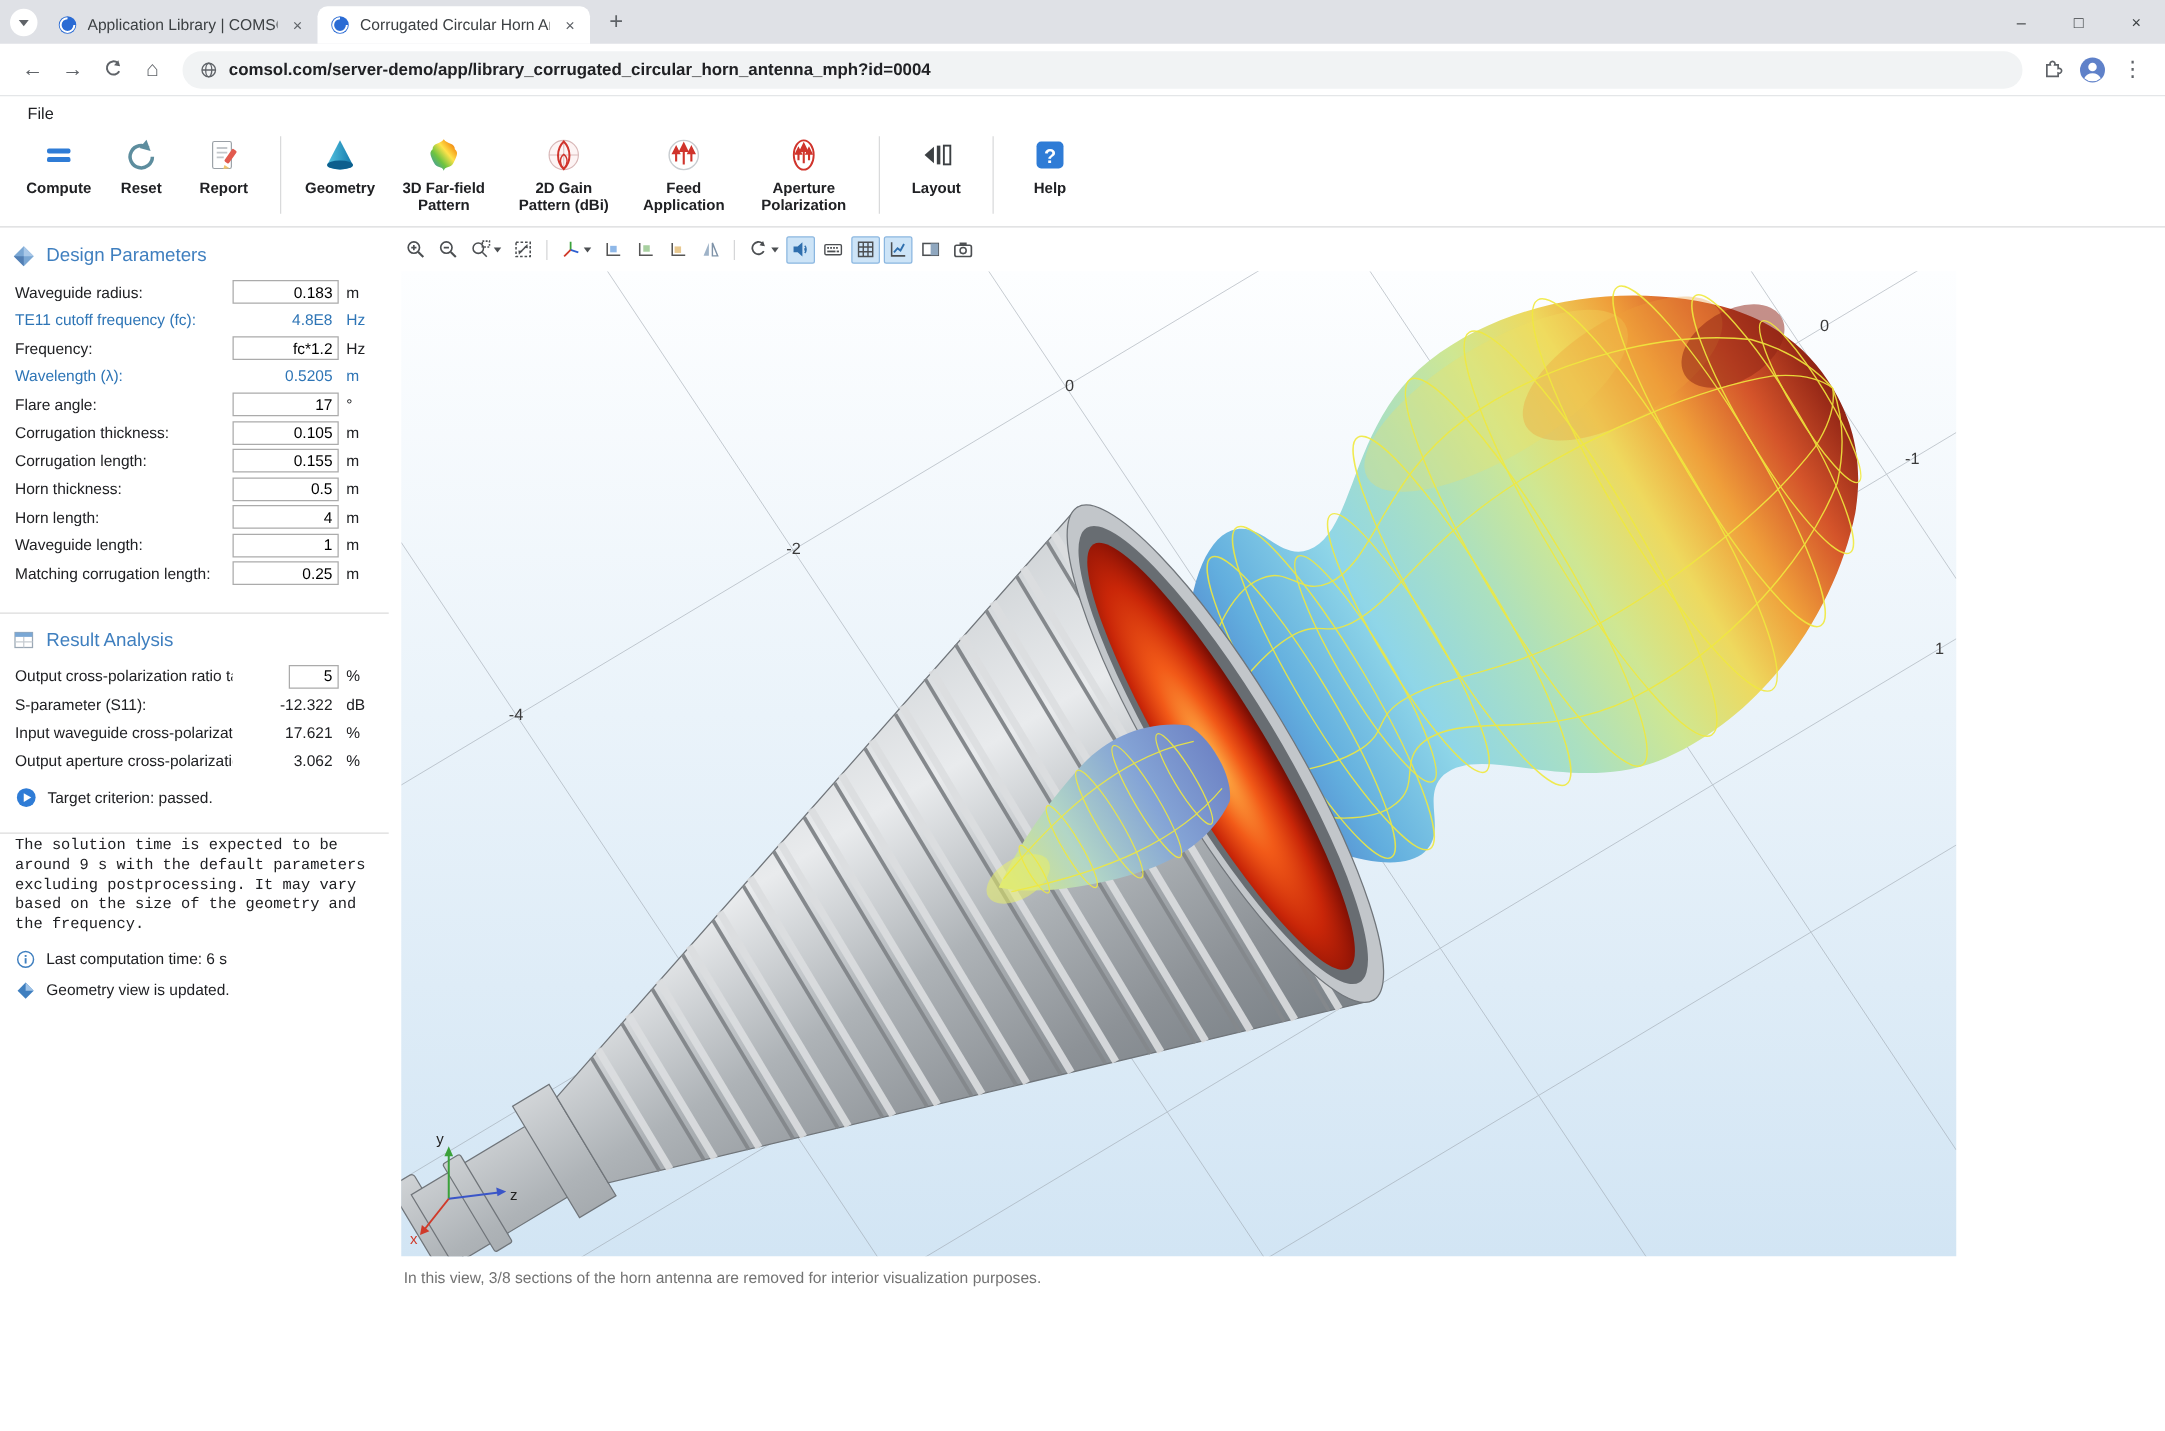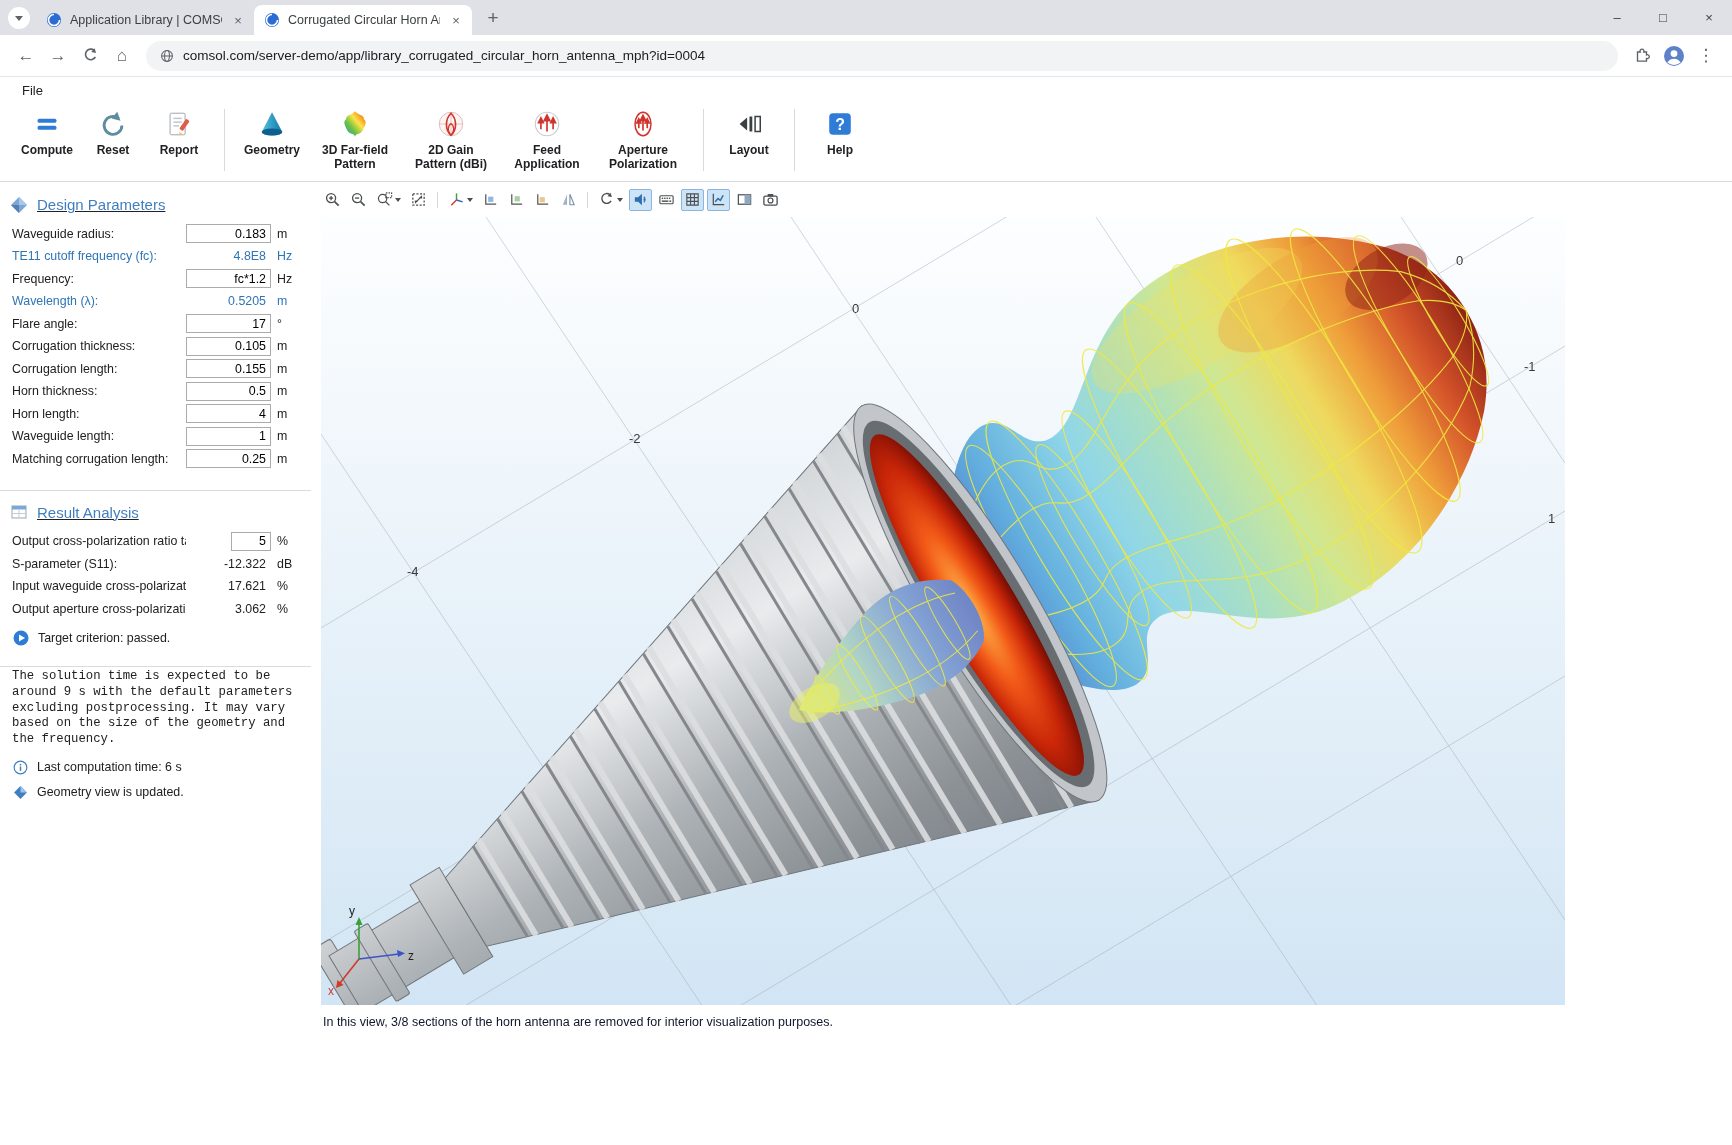--- a/index.html
+++ b/index.html
@@ -13,39 +13,39 @@
   .tab { height:30px; width:218px; display:flex; align-items:center; gap:8px; padding:0 8px 0 10px; border-radius:8px 8px 0 0; font-size:12.5px; color:#3c4043; }
   .tab.active { background:#fff; }
   .tab-title { flex:1; overflow:hidden; white-space:nowrap; }
   .tab-close { width:16px; height:16px; border-radius:50%; display:flex; align-items:center; justify-content:center; font-size:13px; color:#5f6368; }
   .newtab-btn { width:26px; height:26px; display:flex; align-items:center; justify-content:center; font-size:19px; color:#5f6368; margin:0 0 4px 8px; }
   .win-controls { position:absolute; right:0; top:0; height:100%; display:flex; }
   .win-btn { width:46px; height:100%; display:flex; align-items:center; justify-content:center; font-size:13px; color:#3c4043; }
 
   .addressbar { height:42px; background:#fff; display:flex; align-items:center; gap:4px; padding:0 12px; border-bottom:1px solid #e4e6e8; }
   .nav-btn { width:28px; height:28px; border-radius:50%; display:flex; align-items:center; justify-content:center; font-size:17px; color:#5f6368; }
-  .omnibox { flex:1; height:30px; background:#f1f3f4; border-radius:15px; display:flex; align-items:center; gap:9px; padding:0 14px; font-size:13.5px; color:#202124; margin:0 6px; }
+  .omnibox { flex:1; height:30px; background:#f1f3f4; border-radius:15px; display:flex; align-items:center; gap:9px; padding:0 14px; font-size:13.5px; color:#202124; margin:0 6px;font-weight:bold; }
   .menu-btn { width:28px; height:28px; display:flex; align-items:center; justify-content:center; font-size:17px; color:#5f6368; }
 
   
   .menubar { height:26px; display:flex; align-items:center; padding-left:16px; font-size:13px; }
   .menubar span { padding:2px 6px; }
   .ribbon { display:flex; align-items:flex-start; padding:2px 10px 6px 14px; border-bottom:1px solid #d9dadb; }
   .ribbon-item { min-width:66px; max-width:96px; padding:3px 7px; display:flex; flex-direction:column; align-items:center; gap:4px; font-size:12px; text-align:center; }
   .ribbon-item .icon-wrap { height:32px; display:flex; align-items:center; }
   .ribbon-item .rlabel { line-height:1.15; max-width:86px;font-weight:bold; }
   .ribbon-sep { width:1px; align-self:stretch; background:#d9dadb; margin:4px 12px; }
 
   .content { display:flex; align-items:flex-start; }
 
   
   .sidebar { width:311px; flex:none; padding-top:2px; }
   .panel-section { padding-bottom:12px; }
   .panel-section + .panel-section { border-top:1px solid #dcdcdc; margin-top:8px; }
-  .section-header { display:flex; align-items:center; gap:9px; padding:12px 0 9px 10px;text-decoration:underline; }
+  .section-header { display:flex; align-items:center; gap:9px; padding:12px 0 9px 10px; }
   .sec-title { font-size:15px; font-weight:400; color:#3f7fbf; }
   .param-row { display:flex; align-items:center; height:22.5px; padding:0 8px 0 12px; font-size:12.4px; }
   .plabel { flex:1; white-space:nowrap; overflow:hidden; }
   .pinput { width:85px; height:19px; border:1px solid #ababab; background:#fff; font-family:"Liberation Sans",sans-serif; font-size:12.4px; text-align:right; padding:0 4px; }
   .pinput.small { width:40px; }
   .pfield { width:85px; display:flex; justify-content:flex-end; }
   .pstatic { width:85px; text-align:right; padding-right:5px; }
   .punit { width:26px; margin-left:6px; }
   .blue .plabel, .blue .pstatic, .blue .punit { color:#2e75b6; }
   .status-row { display:flex; align-items:center; gap:9px; padding:10px 12px 0 13px; font-size:12.4px; }
@@ -54,21 +54,21 @@
   
   .main { flex:1; padding:6px 0 0 2px; }
   .gfx-toolbar { display:flex; align-items:center; gap:3px; height:24px; margin:0 0 5px 8px; }
   .gfx-btn { height:22px; min-width:22px; padding:0 2px; display:flex; align-items:center; justify-content:center; border:1px solid transparent; border-radius:2px; }
   .gfx-btn.active { background:#cde4f7; border-color:#8ab6e0; }
   .gfx-sep { width:1px; height:16px; background:#d5d6d8; margin:0 4px; }
   .caret { width:0; height:0; border-left:3.5px solid transparent; border-right:3.5px solid transparent; border-top:4px solid #4c4f52; margin-left:2px; }
   .canvas-wrap { position:relative; width:1244px; height:788px; margin-left:8px;
     background:linear-gradient(180deg,#fdfeff 0%,#eaf3fa 45%,#d2e5f4 100%); }
   .canvas-wrap svg.scene { position:absolute; left:0; top:0; width:100%; height:100%; }
-  .caption { margin:10px 0 0 10px; font-size:12.5px; color:#0f172a; }
+  .caption { margin:10px 0 0 10px; font-size:12.5px; color:#737373; }
 </style>
 </head>
 <body>
 
 <div class="tabstrip">
   <div class="tab-search-btn">
       <span class="chev"></span>
     </div>
 
   <div class="tab">

